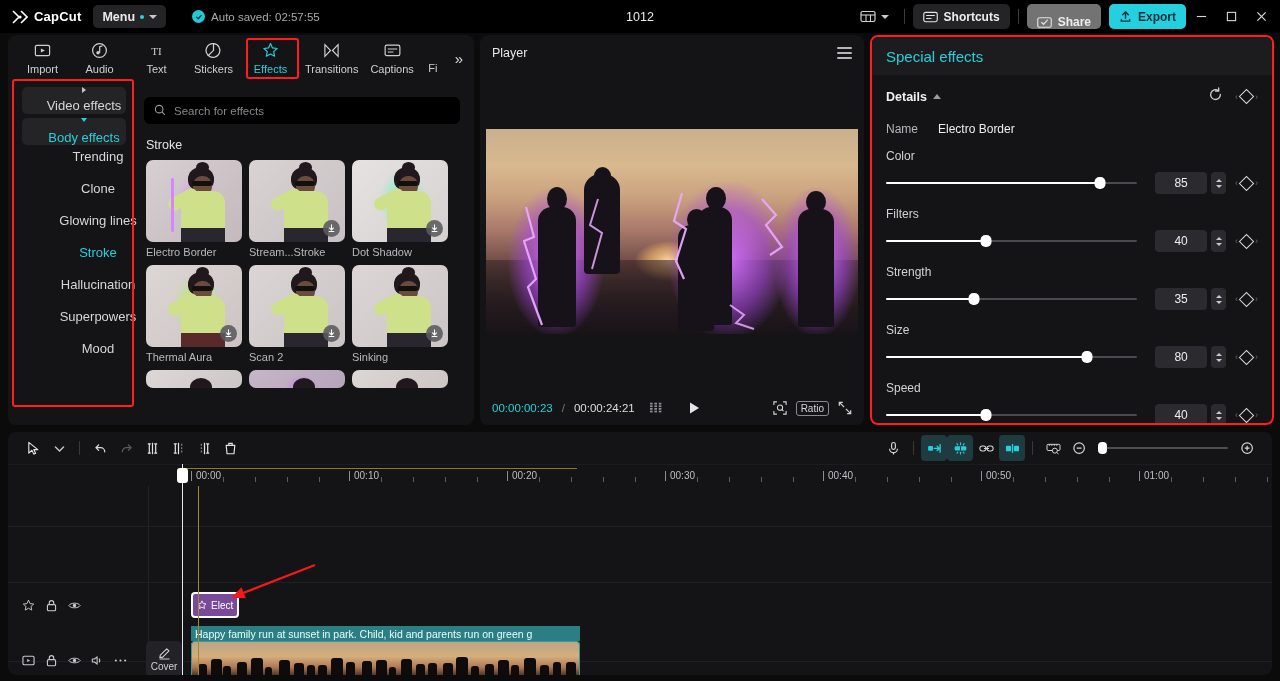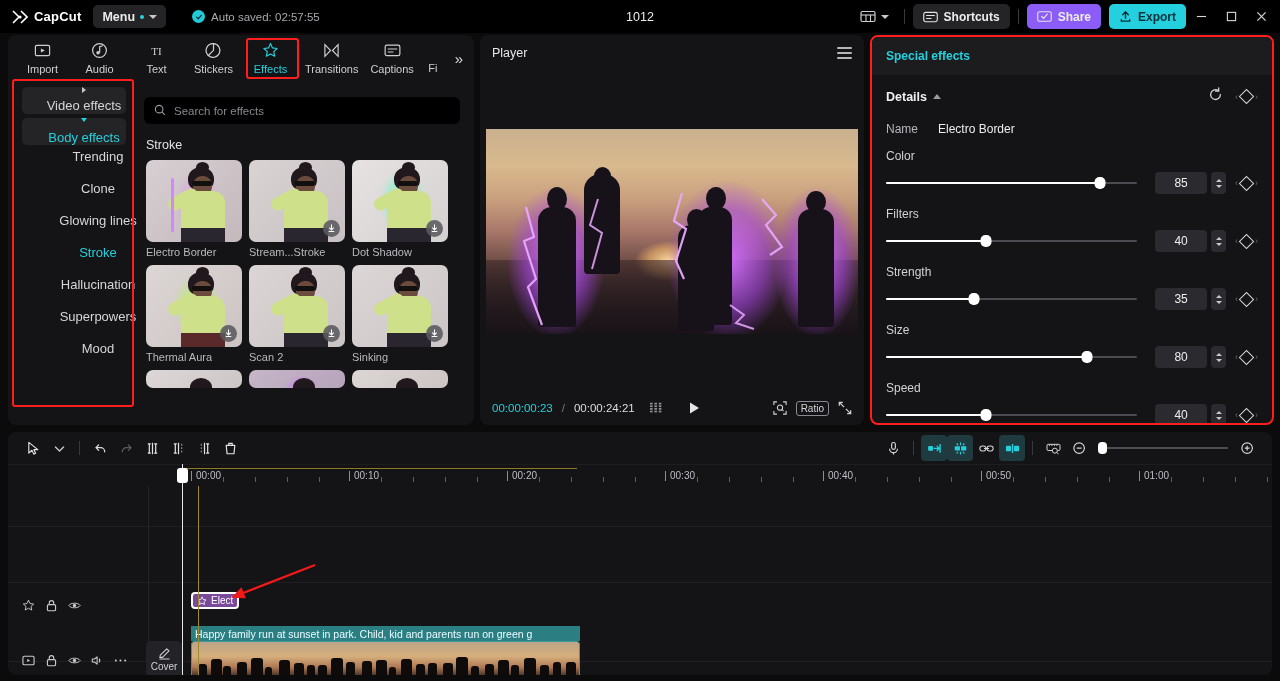--- a/index.html
+++ b/index.html
@@ -28,21 +28,21 @@
   .check-badge { width:13px;height:13px;border-radius:50%;background:#22c9d6;
     display:flex;align-items:center;justify-content:center; }
   .check-badge svg { width:8px;height:8px; }
   .autosave .txt { font-size:11.5px; color:#a9a9ad; }
   .proj-title { position:absolute; left:0; right:0; text-align:center; font-size:12.5px; color:#ececec; pointer-events:none; }
   .tb-right { margin-left:auto; display:flex; align-items:center; gap:0; padding-right:4px; }
   .layout-btn { display:flex;align-items:center;gap:5px;padding:4px 7px;border-radius:4px;cursor:pointer; }
   .vsep { width:1px;height:15px;background:#3a3a3d;margin:0 8px; }
   .pill { height:25px;padding:0 10px;background:#242426;border-radius:5px;
     display:flex;align-items:center;gap:6px;cursor:pointer;font-size:12px;font-weight:bold;color:#ededed; }
-  .pill.share { background:#8b5cf6; }
+  .pill.share { background:#737373;align-items:flex-end; }
   .pill.export { background:#24d0dd; color:#06303a; margin-left:8px; }
   .wbtn { width:30px;height:33px;display:flex;align-items:center;justify-content:center;cursor:pointer; }
   .wbtn svg { width:11px;height:11px; }
 
   
   .panels { position:absolute; left:0; top:33px; width:1280px; height:395px; }
 
   
   .leftpanel { position:absolute; left:8px; top:2px; width:466px; height:390px;
     background:#141416; border-radius:8px; overflow:hidden; }
@@ -118,21 +118,21 @@
   .tc-sep { font-size:11.5px; color:#777; }
   .tc-tot { font-size:11.5px; color:#ddd; }
   .pico { cursor:pointer; display:flex; align-items:center; }
   .pico svg { width:14px; height:14px; }
   .ratio-btn { border:1px solid #8a8a90; border-radius:3px; padding:1px 4px; font-size:10px; color:#d6d6d9; cursor:pointer; }
 
   
   .rightpanel { position:absolute; left:870px; top:2px; width:404px; height:390px;
     background:#141416; border-radius:8px; border:2px solid #ff1d1d; overflow:hidden; }
   .rphead { height:38px; background:#1c1c1f; display:flex; align-items:center; padding:0 14px; }
-  .rphead .t { font-size:12px; font-weight:bold; color:#24d0dd; }
+  .rphead .t { font-size:15px; font-weight:normal; color:#24d0dd; }
   .rpbody { padding:12px 14px 0 14px; }
   .det-row { display:flex; align-items:center; }
   .det-title { font-size:12.5px; font-weight:bold; color:#f0f0f2; }
   .tri-up { width:0;height:0;border-left:4px solid transparent;border-right:4px solid transparent;border-bottom:5px solid #9a9a9f;margin-left:6px; }
   .det-actions { margin-left:auto; display:flex; align-items:center; gap:12px; }
   .det-actions svg { width:15px;height:15px; cursor:pointer; }
   .kf { display:flex; align-items:center; gap:3px; }
   .kf .ch { color:#6b6b70; font-size:9px; }
   .kf .dia { width:11px;height:11px;border:1.4px solid #d7d7da;transform:rotate(45deg); cursor:pointer; }
   .namerow { display:flex; align-items:center; gap:20px; margin-top:16px; }
@@ -170,21 +170,21 @@
   .tick.major { top:6px; height:10px; background:#8d8d93; }
   .rlabel { position:absolute; top:5px; font-size:10px; color:#bfbfc4; white-space:nowrap; }
   .clipline { position:absolute; top:3px; height:1px; background:#8a7a2a; }
 
   .tracks { position:relative; height:189px; }
   .trk-h { position:absolute; left:14px; display:flex; align-items:center; gap:10px; }
   .trk-h svg { width:13px;height:13px; cursor:pointer; }
   .divider { position:absolute; left:0; width:1264px; height:1px; background:#202024; }
   .vdiv { position:absolute; left:140px; top:0; width:1px; height:189px; background:#232327; z-index:5; }
 
-  .fx-clip { position:absolute; height:17px; background:#7a4a9a; border:2px solid #ffffff;
+  .fx-clip { position:absolute; height:26px; background:#7a4a9a; border:2px solid #ffffff;
     border-radius:4px; display:flex; align-items:center; gap:4px; padding-left:4px; cursor:pointer; overflow:hidden; }
   .fx-clip svg { width:10px;height:10px; flex:none; }
   .fx-clip .nm { font-size:10px; color:#fff; white-space:nowrap; }
 
   .cover-btn { position:absolute; width:36px; height:36px; background:#232327; border-radius:5px;
     display:flex; flex-direction:column; align-items:center; justify-content:center; gap:1px; cursor:pointer; }
   .cover-btn svg { width:13px;height:13px; }
   .cover-btn .c { font-size:10px; color:#d2d2d6; }
 
   .vclip { position:absolute; border-radius:3px; overflow:hidden; border:1px solid #3a9a9a; }

